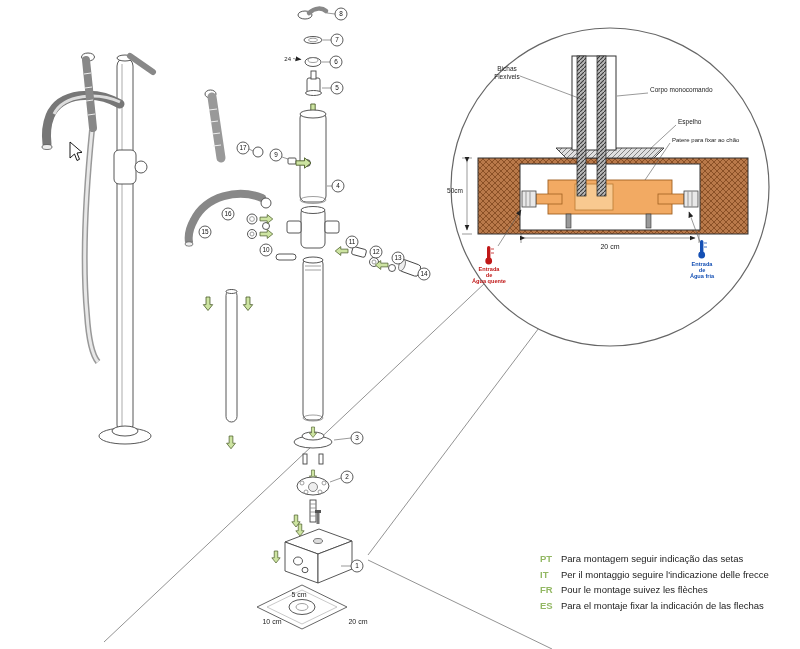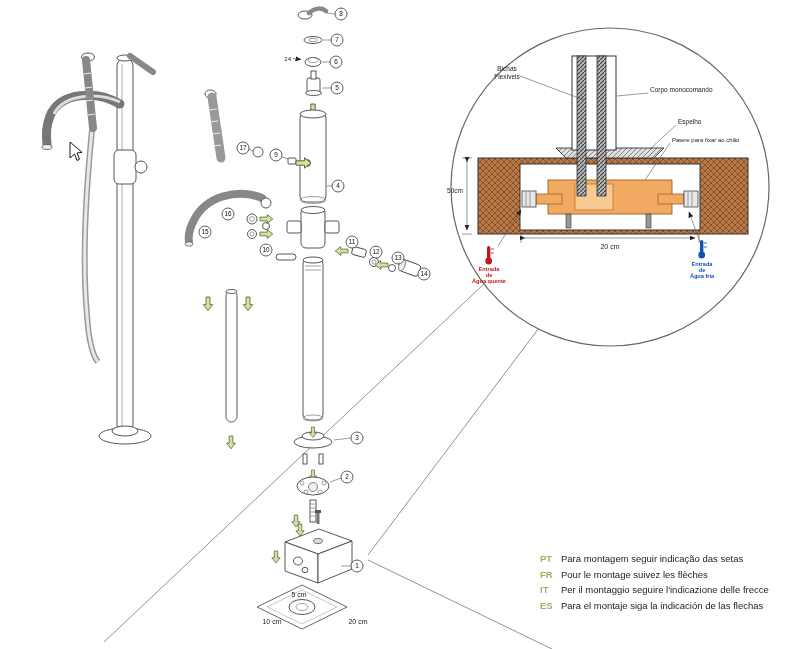--- a/index.html
+++ b/index.html
@@ -350,17 +350,17 @@
       <line x1="704" y1="247" x2="707" y2="247" stroke="#1550b4" stroke-width=".8"></line>
       <text class="coldT" x="702" y="266">Entrada</text>
       <text class="coldT" x="702" y="272">de</text>
       <text class="coldT" x="702" y="278">Água fria</text>
     </g>
   </g>
 </svg>
 
 <div class="instructions">
   <div class="iline"><span class="icode">PT</span><span class="itext">Para montagem seguir indicação das setas</span></div>
+  <div class="iline"><span class="icode">IT</span><span class="itext">Per il montaggio seguire l'indicazione delle frecce</span></div>
   <div class="iline"><span class="icode">FR</span><span class="itext">Pour le montage suivez les flèches</span></div>
-  <div class="iline"><span class="icode">IT</span><span class="itext">Per il montaggio seguire l'indicazione delle frecce</span></div>
-  <div class="iline"><span class="icode">ES</span><span class="itext">Para el montaje siga la indicación de las flechas</span></div>
+  <div class="iline"><span class="icode">ES</span><span class="itext">Para el montaje fixar la indicación de las flechas</span></div>
 </div>
 </div>
 
 </body></html>

